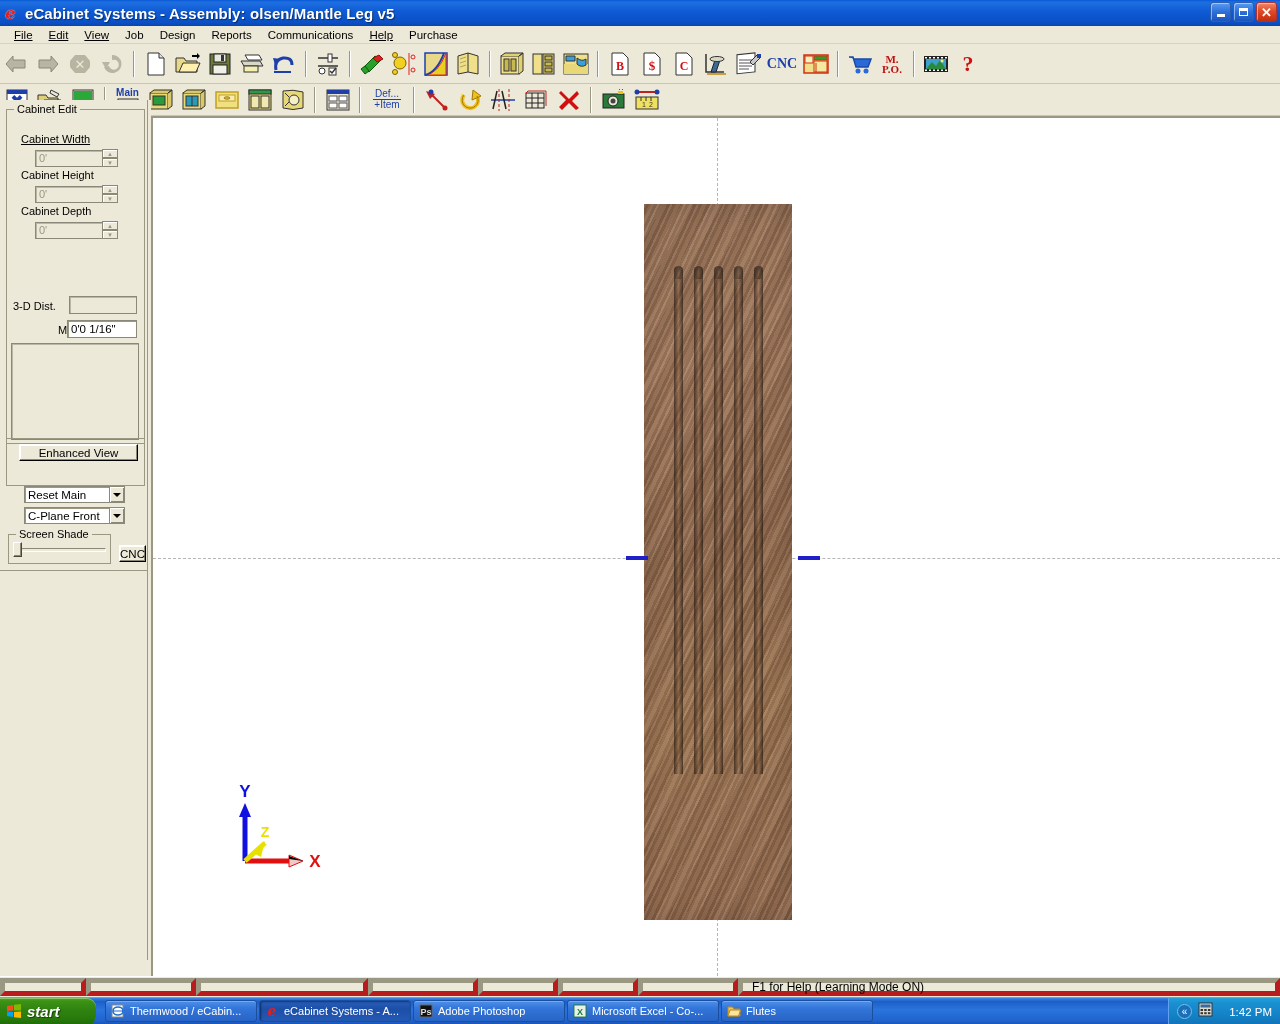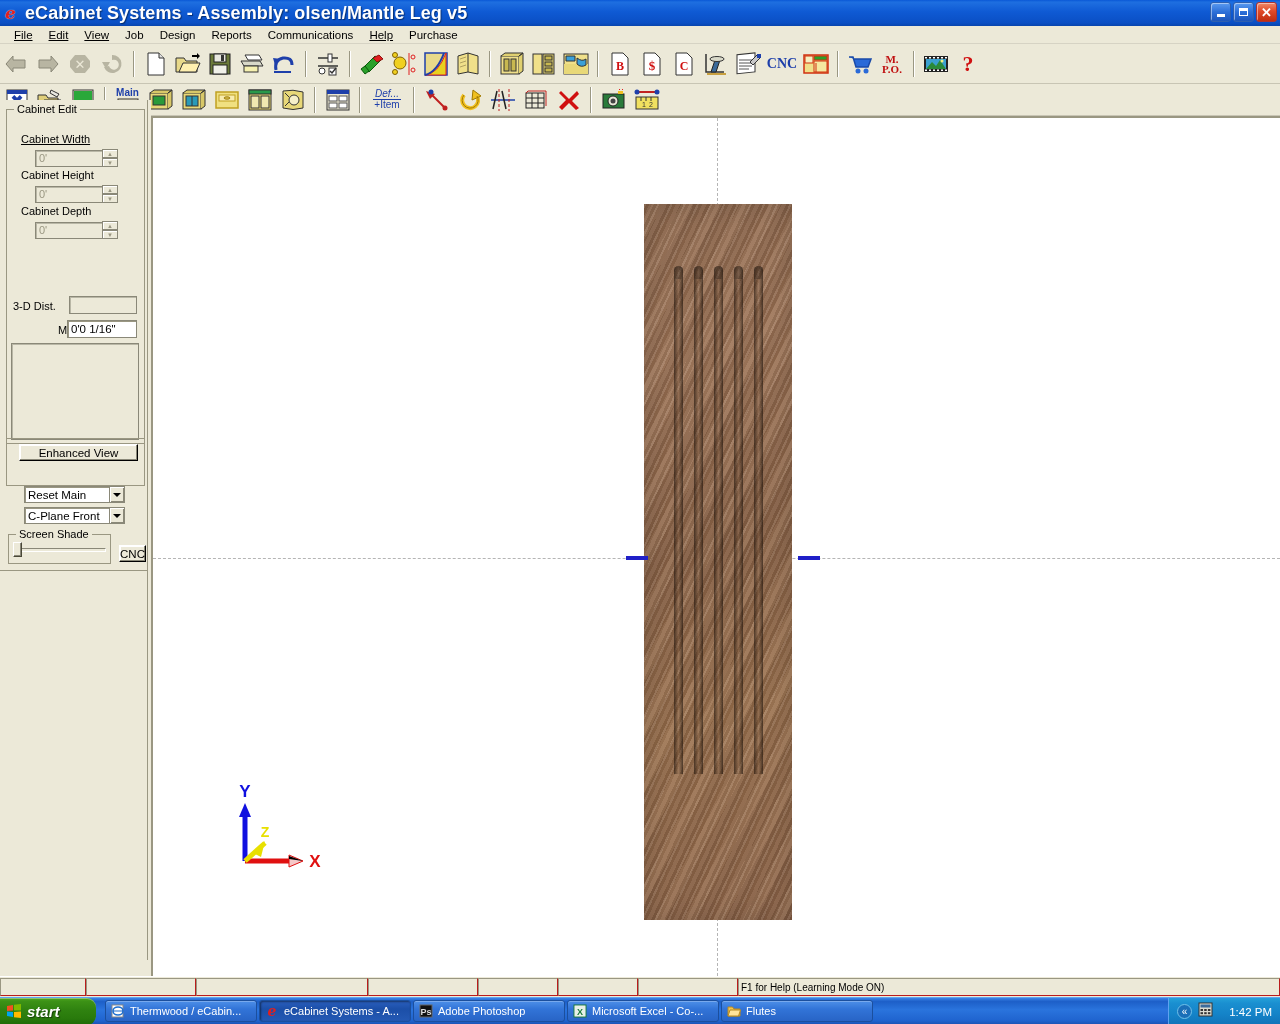--- a/index.html
+++ b/index.html
@@ -21,21 +21,21 @@
     width: 18px; height: 18px; margin-left: 3px; margin-right: 4px;
     position: relative; flex: 0 0 auto;
   }
   .tb-icon .e {
     position:absolute; left:2px; top:0px;
     font-family: "DejaVu Serif", serif; font-style: italic; font-weight: bold;
     color:#e02020; font-size:17px; line-height:18px;
     text-shadow: 0 0 1px #fff;
   }
   .tb-title {
-    color:#fff; font-size:18px; font-weight:bold;
+    color:#fff; font-size:15px; font-weight:bold;
     letter-spacing:.1px; white-space:nowrap;
     text-shadow: 1px 1px 1px rgba(0,0,0,.45);
   }
   .tb-btns { position:absolute; right:3px; top:2px; display:flex; gap:2px; }
   .tb-btn {
     width:21px; height:20px; border-radius:3px;
     border:1px solid #2e5fae;
     display:flex; align-items:center; justify-content:center;
     color:#fff; font-size:11px; font-weight:bold;
     background: linear-gradient(180deg,#5b9bf0 0%,#2c6fd8 50%,#1c55bb 100%);
@@ -201,24 +201,24 @@
   
   .axis { position:absolute; }
 
   
   .statusbar {
     position:absolute; left:0; top:976px; width:1280px; height:21px;
     background:#ece9d8; display:flex; align-items:stretch;
     border-top:1px solid #fff;
   }
   .st-cell {
-    border:1px solid #b91c1c; border-top-color:#9a9782;
+    border:5px solid #b91c1c; border-top-color:#9a9782;
     border-left-color:#9a9782; background:#ece9d8;
-    font-size:10px; color:#000; display:flex; align-items:center;
-    padding-left:2px; margin:1px 0 1px 0;
+    font-size:12px; color:#000; display:flex; align-items:center;
+    padding-left:9px; margin:1px 0 1px 0;
   }
 
   
   .taskbar {
     position:absolute; left:0; top:997px; width:1280px; height:27px;
     background: linear-gradient(180deg,#3b85e8 0%,#2b6fd6 7%,#1d5fc8 14%,#2a74dd 45%,#1f63ce 88%,#1b55b6 100%);
     display:flex; align-items:center;
     border-top:1px solid #5ea2f0;
   }
   .startbtn {
@@ -610,21 +610,21 @@
             <rect x="4" y="15" width="8" height="5"></rect>
             <rect x="14" y="15" width="8" height="5"></rect>
           </g>
         </svg>
     </div>
 
     <div class="sep"></div>
 
     <div class="tbtn" style="width:40px;">
       <div style="display:flex;flex-direction:column;align-items:center;line-height:1.05;font-size:10px;color:#1e3faa;">
-        <span style="border-bottom:1px solid #1e3faa;padding:0 2px;font-style:italic;">Def...</span>
+        <span style="border-bottom:1px solid #1e3faa;padding:0 2px;">Def...</span>
         <span>+Item</span>
       </div>
     </div>
 
     <div class="sep"></div>
 
     <div class="tbtn">
       <svg width="26" height="24" viewBox="0 0 26 24">
           <line x1="6" y1="5" x2="20" y2="19" stroke="#c02020" stroke-width="2"></line>
           <polygon points="2,3 11,6 6,11" fill="#c02020"></polygon>

